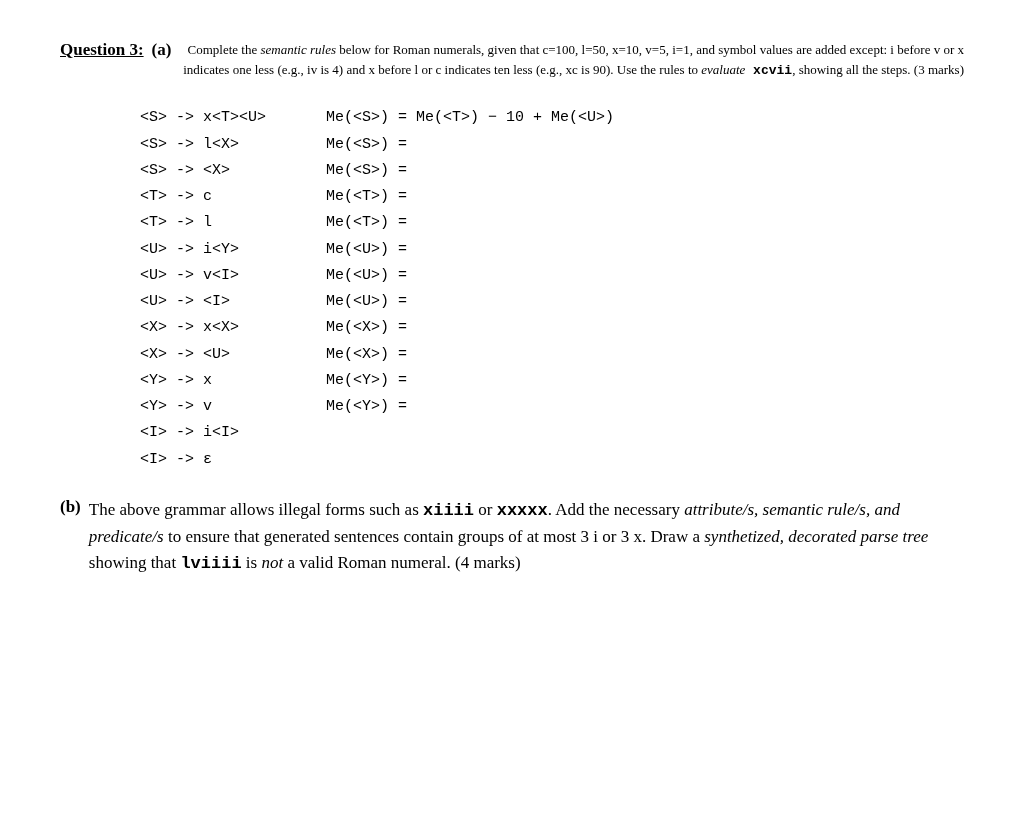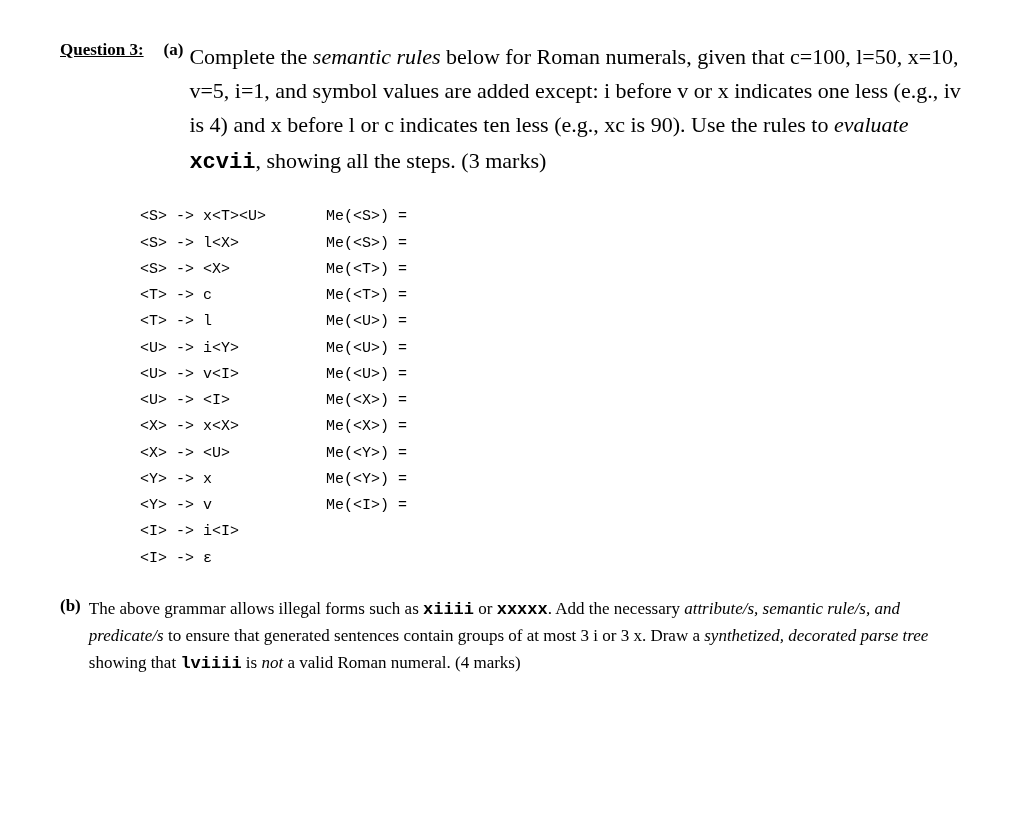--- a/index.html
+++ b/index.html
@@ -15,34 +15,35 @@
       color: #000000;
       padding: 40px 60px;
       width: 1024px;
       min-height: 827px;
     }
 
     .question-label {
       font-size: 17px;
       font-weight: bold;
       text-decoration: underline;
-      margin-right: 20px;
+      margin-right: 8px;
       white-space: nowrap;
     }
 
     .question-part-a {
       font-size: 17px;
       font-weight: bold;
       margin-right: 6px;
       white-space: nowrap;
     }
 
     .question-text {
-      font-size: 22px;
+      font-size: 13px;
       line-height: 1.55;
+      text-align: right;
     }
 
     .question-text .italic {
       font-style: italic;
     }
 
     .question-text code, .question-text .mono {
       font-family: 'Courier New', Courier, monospace;
       font-weight: bold;
     }
@@ -123,32 +124,32 @@
       <div>&lt;U&gt;  -&gt;  &lt;I&gt;</div>
       <div>&lt;X&gt;  -&gt;  x&lt;X&gt;</div>
       <div>&lt;X&gt;  -&gt;  &lt;U&gt;</div>
       <div>&lt;Y&gt;  -&gt;  x</div>
       <div>&lt;Y&gt;  -&gt;  v</div>
       <div>&lt;I&gt;  -&gt;  i&lt;I&gt;</div>
       <div>&lt;I&gt;  -&gt;  ε</div>
     </div>
 
     <div class="semantic-rules">
+      <div>Me(&lt;S&gt;) = Me(&lt;T&gt;) − 10 + Me(&lt;U&gt;)</div>
       <div>Me(&lt;S&gt;) =</div>
       <div>Me(&lt;S&gt;) =</div>
       <div>Me(&lt;T&gt;) =</div>
       <div>Me(&lt;T&gt;) =</div>
       <div>Me(&lt;U&gt;) =</div>
       <div>Me(&lt;U&gt;) =</div>
       <div>Me(&lt;U&gt;) =</div>
       <div>Me(&lt;X&gt;) =</div>
       <div>Me(&lt;X&gt;) =</div>
       <div>Me(&lt;Y&gt;) =</div>
       <div>Me(&lt;Y&gt;) =</div>
-      <div>Me(&lt;I&gt;) =</div>
     </div>
   </div>
 
   <div class="part-b-section">
     <span class="part-b-label">(b)</span>
     <div class="part-b-text">
       <span>The above grammar allows illegal forms such as </span><span class="mono">xiiii</span><span> or </span><span class="mono">xxxxx</span><span>. Add the necessary </span><span class="italic">attribute/s, semantic rule/s, and predicate/s</span><span> to ensure that generated sentences contain groups of at most 3 i or 3 x. Draw a </span><span class="italic">synthetized, decorated parse tree</span><span> showing that </span><span class="mono">lviiii</span><span> is </span><span class="italic">not</span><span> a valid Roman numeral.  (4 marks)</span>
     </div>
   </div>
 

